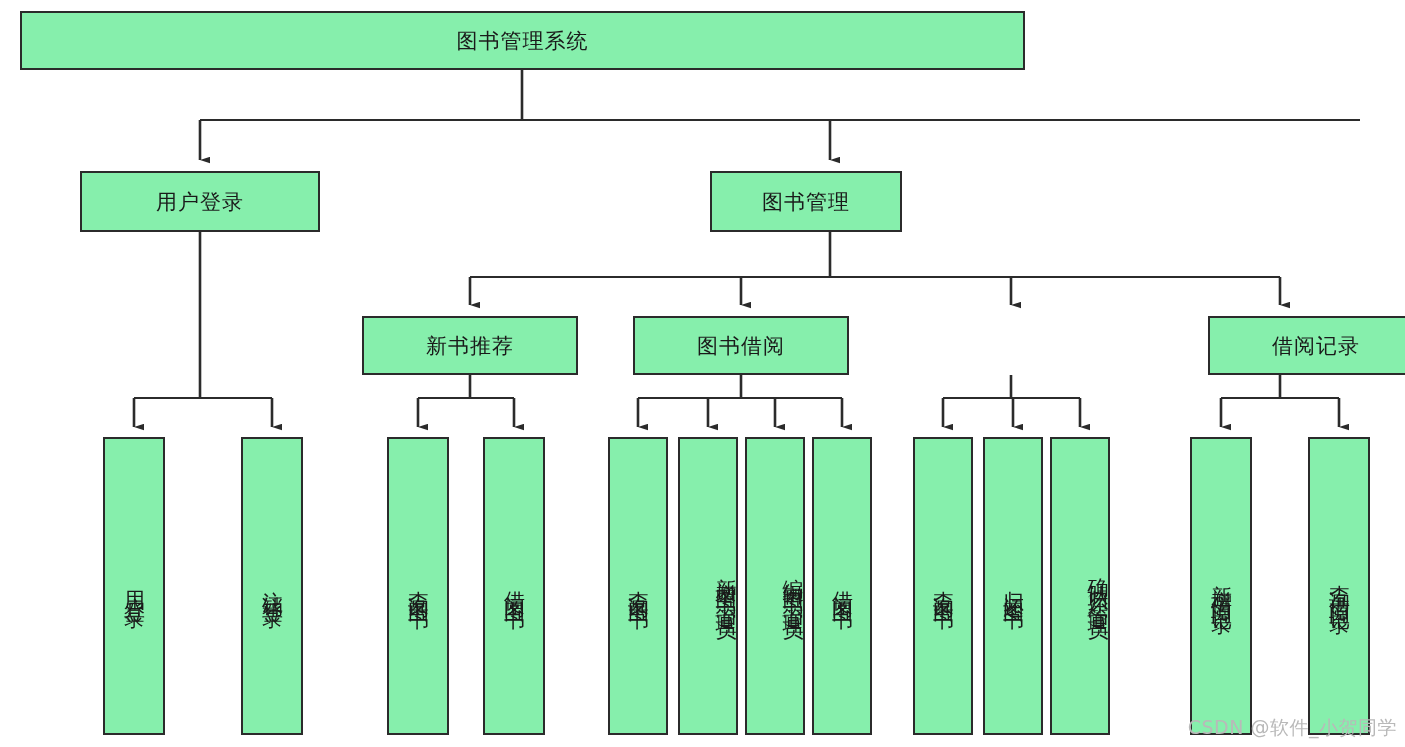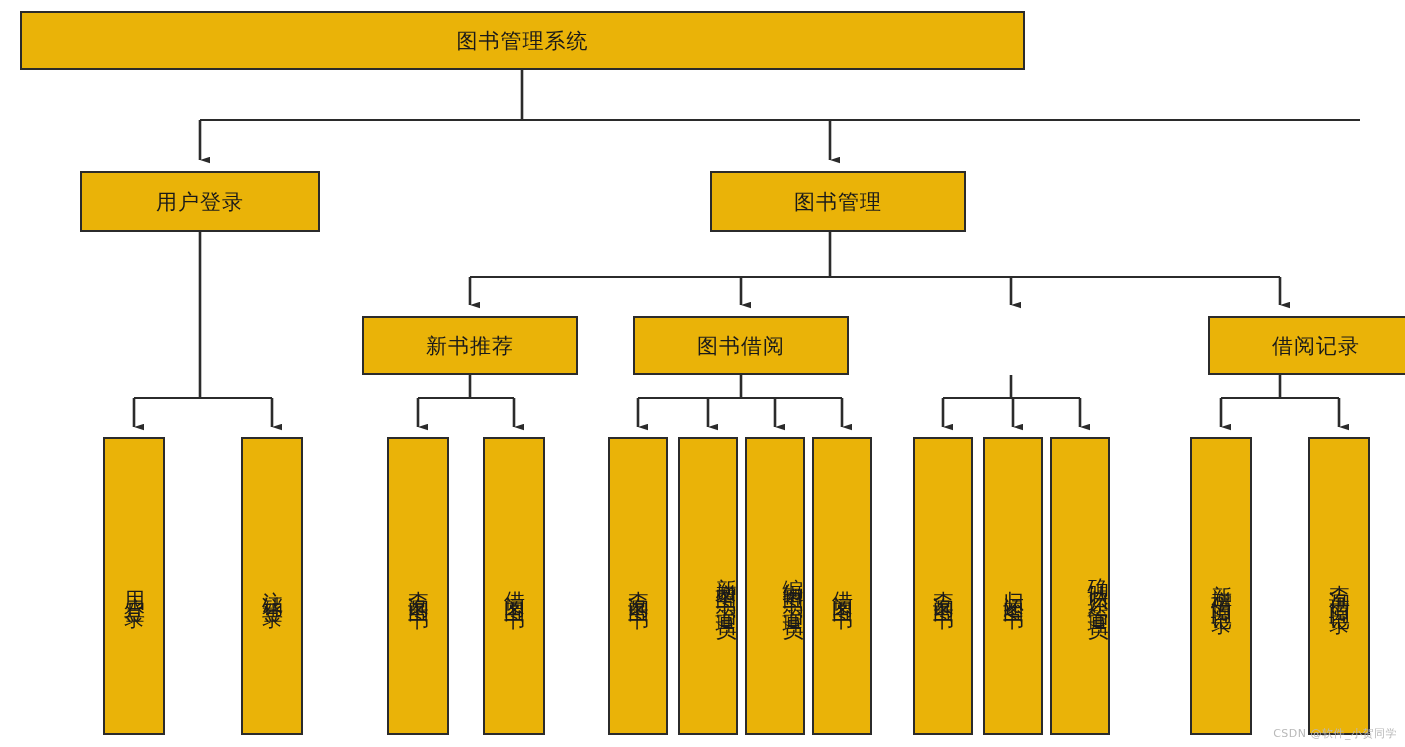--- a/index.html
+++ b/index.html
@@ -21,21 +21,21 @@
     position: absolute;
     left: 0;
     top: 0;
     width: 1405px;
     height: 747px;
   }
   .node {
     position: absolute;
     box-sizing: border-box;
     border: 2px solid #2b2b2b;
-    background: #eab308;
+    background: #86efac;
     display: flex;
     align-items: center;
     justify-content: center;
     color: #1a1a1a;
   }
   .node-h {
     font-size: 21px;
     letter-spacing: 1px;
     white-space: nowrap;
   }
@@ -50,21 +50,21 @@
     justify-content: center;
   }
   .node-v.mid {
     align-items: center;
     padding-top: 0;
   }
   #watermark {
     position: absolute;
     right: 8px;
     bottom: 6px;
-    font-size: 11px;
+    font-size: 19px;
     color: #b9b9b9;
     white-space: nowrap;
     letter-spacing: 0.5px;
   }
 </style>
 </head>
 <body>
 
 <div id="diagram-root">
 
@@ -114,21 +114,21 @@
       <path d="M1280,375 L1280,398"></path>
       <path d="M1221,398 L1339,398" stroke-width="2.2"></path>
       <path d="M1221,398 L1221,427" marker-end="url(#arrowhead)"></path>
       <path d="M1339,398 L1339,427" marker-end="url(#arrowhead)"></path>
     </g>
   </svg>
 
   <div class="node node-h" style="left: 20px; top: 11px; width: 1005px; height: 59px;">图书管理系统</div>
 
   <div class="node node-h" style="left: 80px; top: 171px; width: 240px; height: 61px;">用户登录</div>
-  <div class="node node-h" style="left: 710px; top: 171px; width: 256px; height: 61px;">图书管理</div>
+  <div class="node node-h" style="left: 710px; top: 171px; width: 192px; height: 61px;">图书管理</div>
 
   <div class="node node-h" style="left: 633px; top: 316px; width: 216px; height: 59px;">图书借阅</div>
   <div class="node node-h" style="left: 362px; top: 316px; width: 216px; height: 59px;">新书推荐</div>
   <div class="node node-h" style="left: 1208px; top: 316px; width: 216px; height: 59px;">借阅记录</div>
 
   <div class="node node-v mid" style="left: 103px; top: 437px; width: 62px; height: 298px;">用户登录</div>
   <div class="node node-v mid" style="left: 241px; top: 437px; width: 62px; height: 298px;">注销登录</div>
   <div class="node node-v mid" style="left: 387px; top: 437px; width: 62px; height: 298px;">查询图书</div>
   <div class="node node-v mid" style="left: 483px; top: 437px; width: 62px; height: 298px;">借阅图书</div>
   <div class="node node-v mid" style="left: 608px; top: 437px; width: 60px; height: 298px;">查询图书</div>

